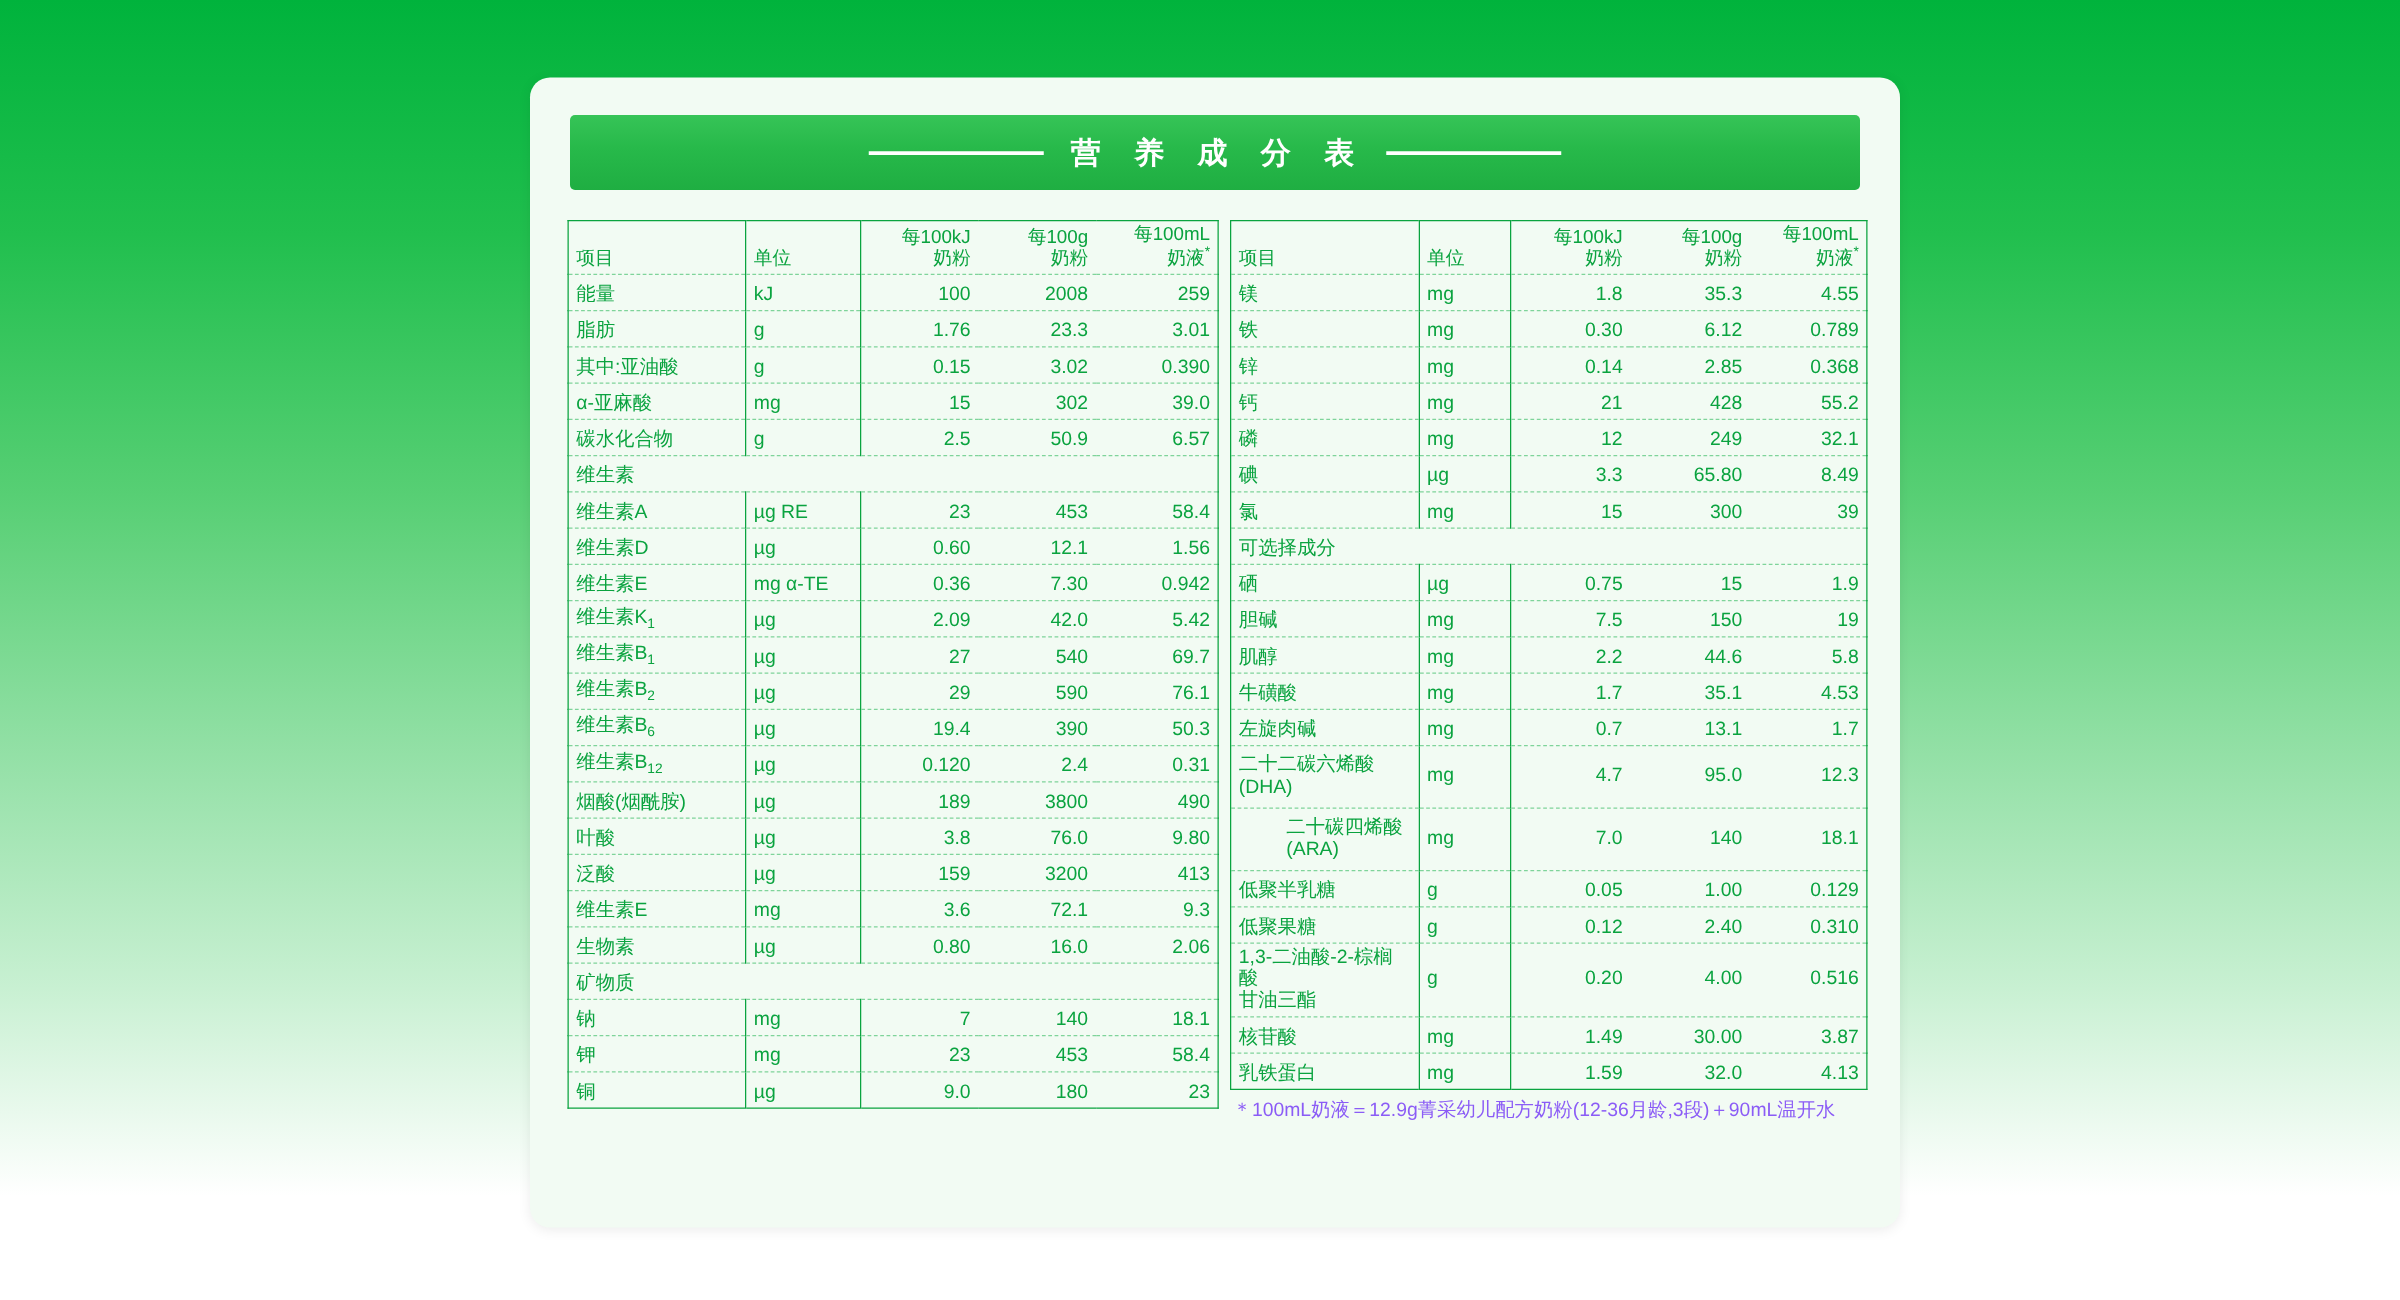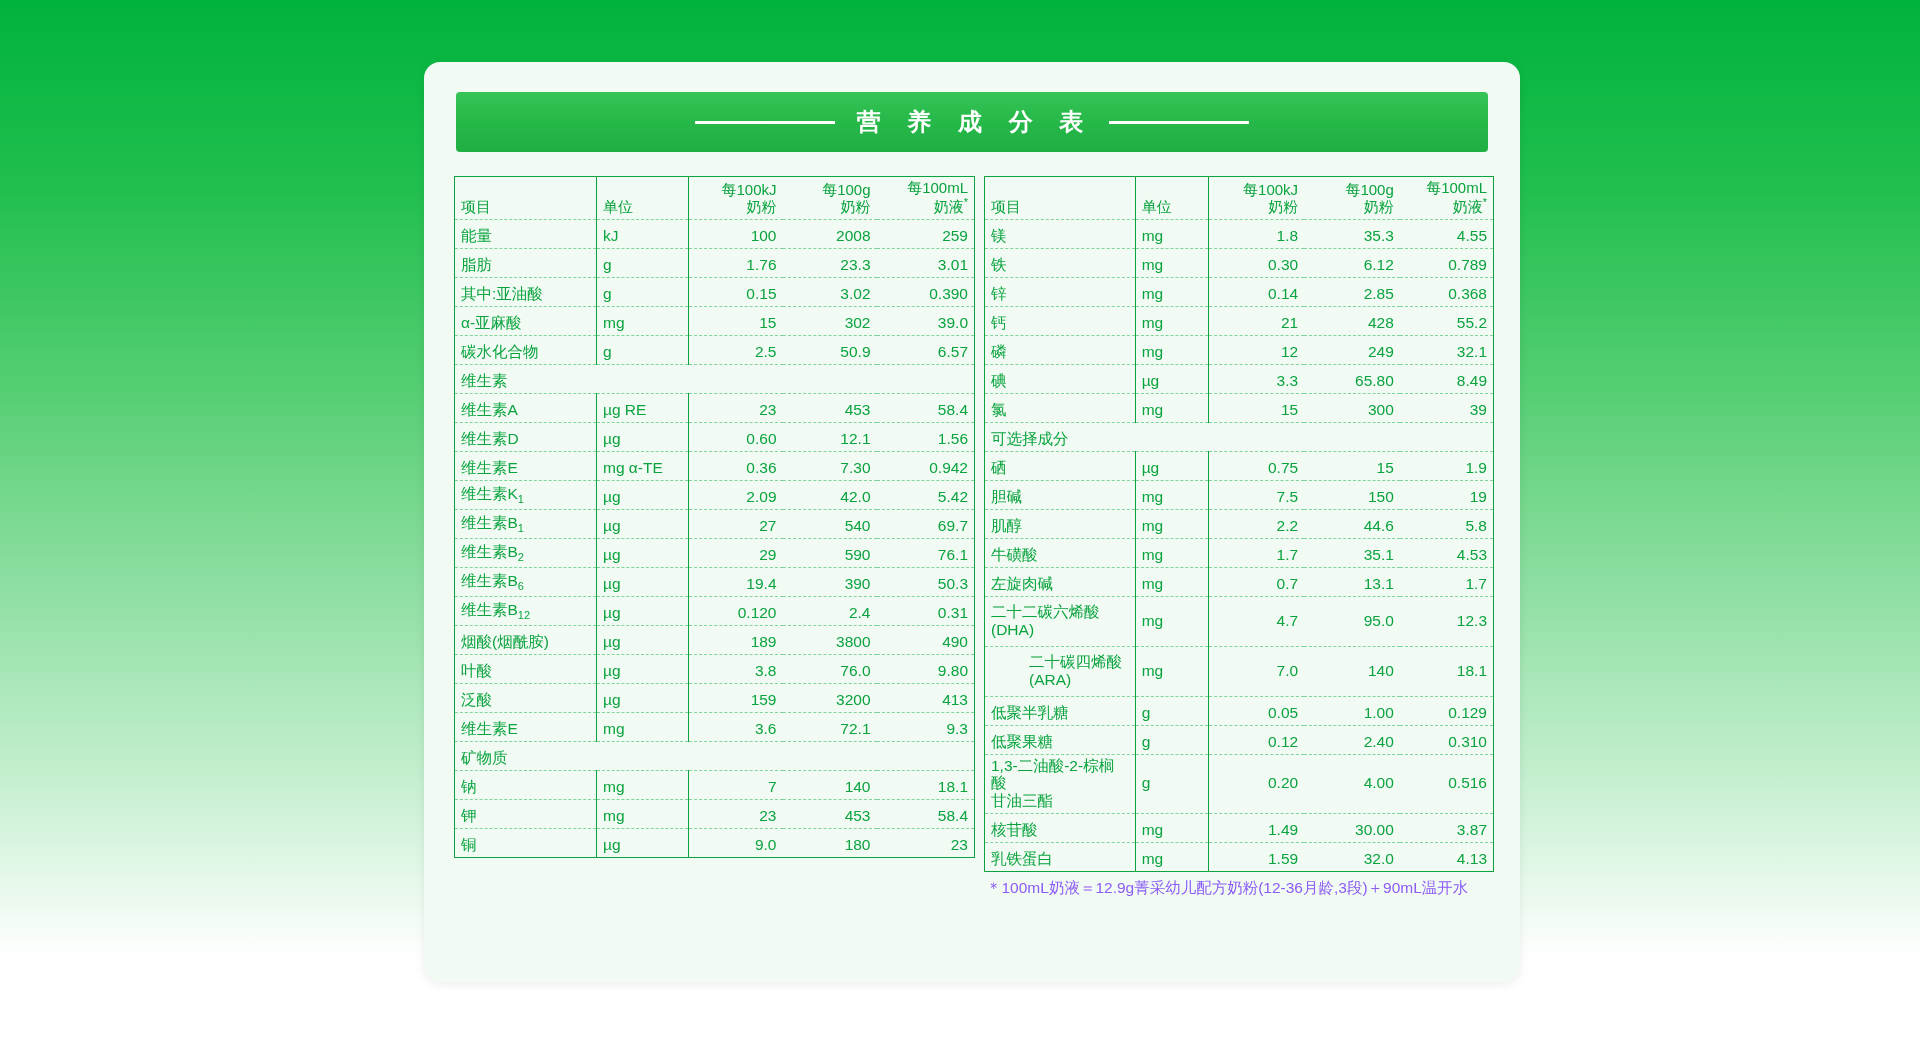--- a/index.html
+++ b/index.html
@@ -282,20 +282,27 @@
                 <td class="num">3200</td>
                 <td class="num">413</td>
               </tr>
               <tr>
                 <td>维生素E</td>
                 <td class="vline">mg</td>
                 <td class="vline num">3.6</td>
                 <td class="num">72.1</td>
                 <td class="num">9.3</td>
               </tr>
+              <tr>
+                <td>生物素</td>
+                <td class="vline">µg</td>
+                <td class="vline num">0.80</td>
+                <td class="num">16.0</td>
+                <td class="num">2.06</td>
+              </tr>
               <tr class="section">
                 <td colspan="5">矿物质</td>
               </tr>
               <tr>
                 <td>钠</td>
                 <td class="vline">mg</td>
                 <td class="vline num">7</td>
                 <td class="num">140</td>
                 <td class="num">18.1</td>
               </tr>

